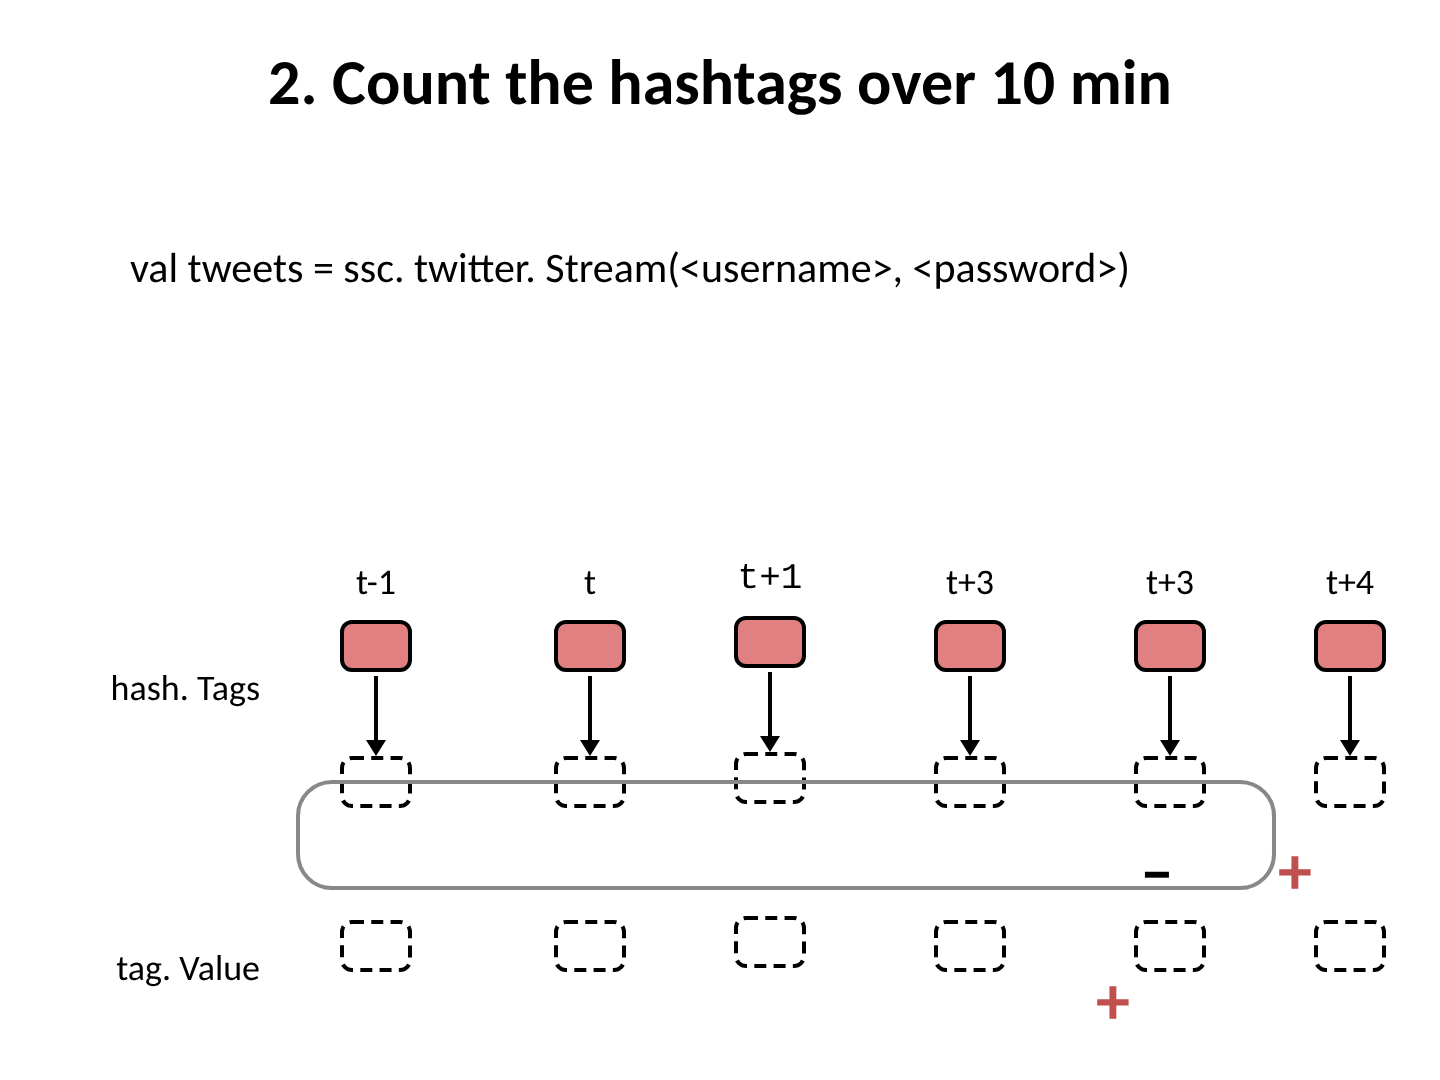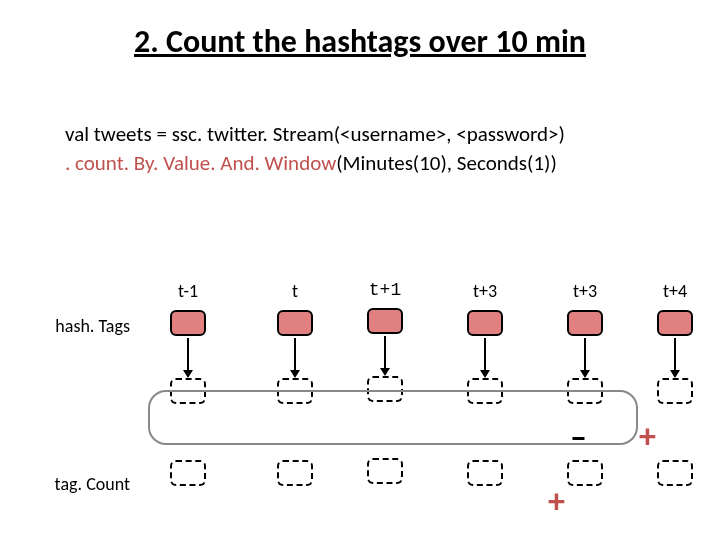--- a/index.html
+++ b/index.html
@@ -14,21 +14,20 @@
     overflow: hidden;
   }
   .title {
     position: absolute;
     top: 22px;
     left: 0;
     right: 0;
     text-align: center;
     font-size: 32px;
     font-weight: 700;
-    text-decoration: underline;
   }
   .code {
     position: absolute;
     top: 120px;
     left: 48px;
     right: 40px;
     font-size: 21px;
     line-height: 1.4;
     font-family: Calibri, Arial, sans-serif;
   }
@@ -107,25 +106,24 @@
   }
   .plus-red { color: #c0504d; }
 </style>
 </head>
 <body>
 
 <div class="title">2. Count the hashtags over 10 min</div>
 
 <div class="code">
   <div class="line">val tweets = ssc. twitter. Stream(&lt;username&gt;, &lt;password&gt;)</div>
-  <div class="line indent"><span class="red">. count. By. Value. And. Window</span><span>(Minutes(10), Seconds(1))</span></div>
 </div>
 
-<div class="sidelabel" style="left:40px; top:315px; width:90px;">hash. Tags</div>
-<div class="sidelabel" style="left:40px; top:473px; width:90px;">tag. Count</div>
+<div class="sidelabel" style="left:40px; top:333px; width:90px;">hash. Tags</div>
+<div class="sidelabel" style="left:40px; top:473px; width:90px;">tag. Value</div>
 
 <div class="tl">
 
 <div class="col" style="left: 28px;">
       <div class="lbl">t-1</div>
       <div class="box solid-red"></div>
       <div class="arrow"></div>
       <div class="box dashed"></div>
       <div class="spacer"></div>
       <div class="box dashed"></div>

